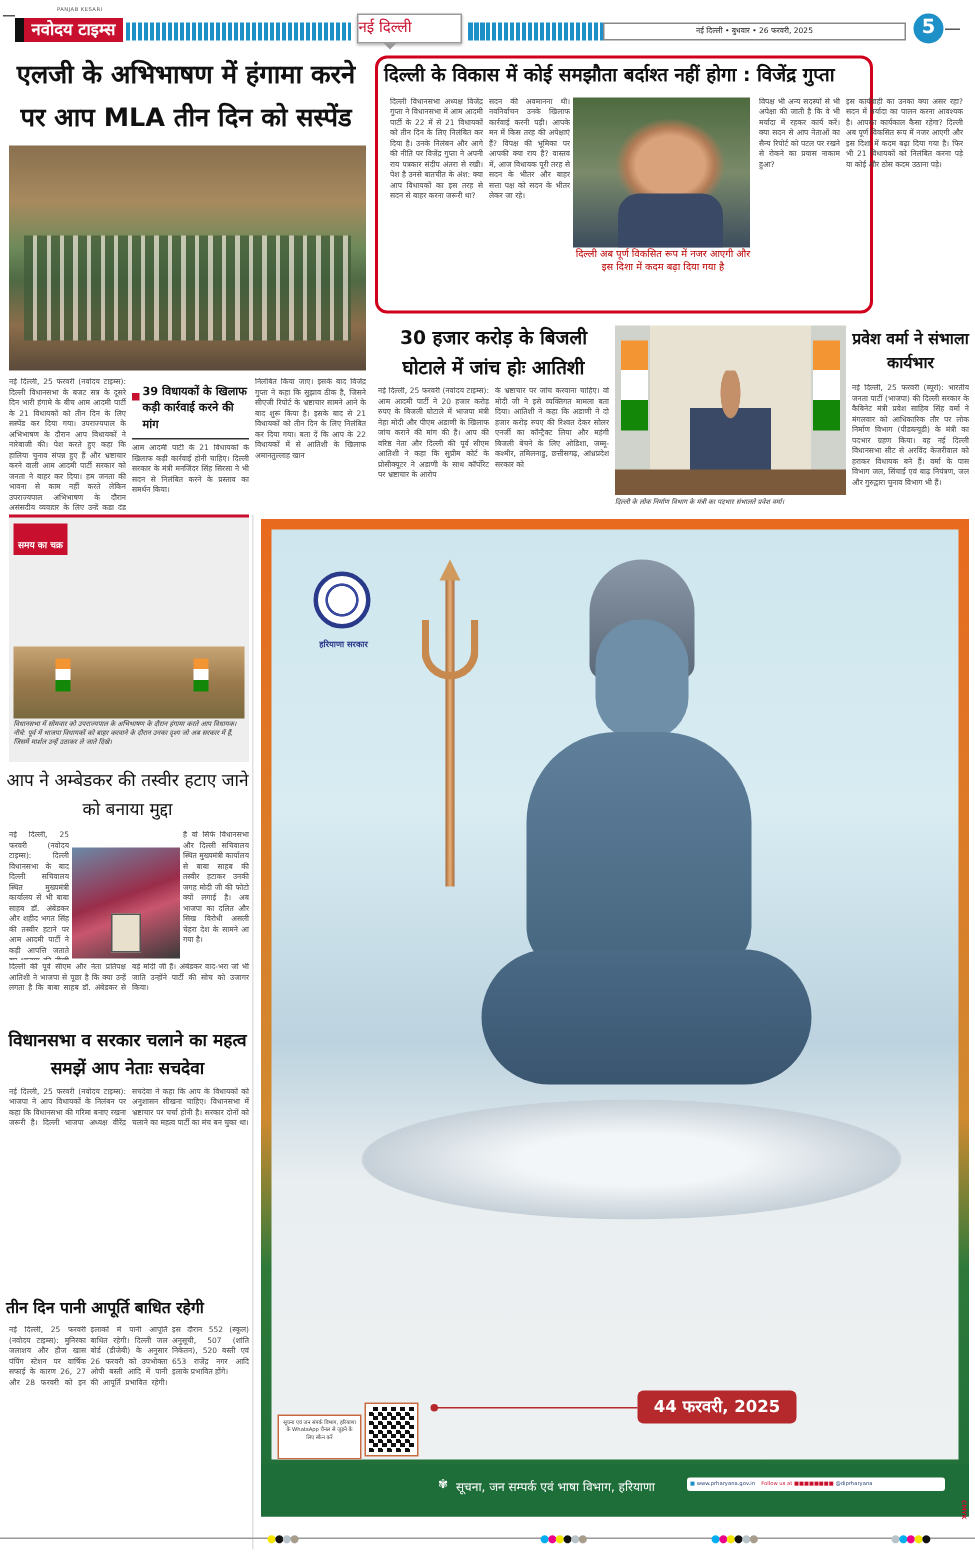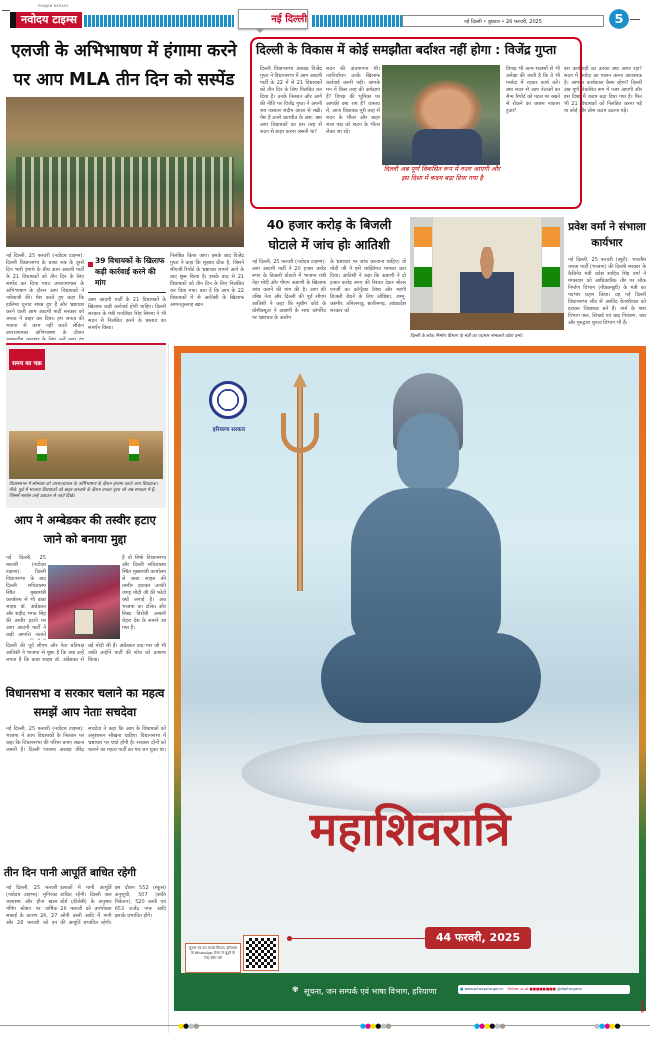--- a/index.html
+++ b/index.html
@@ -14,21 +14,21 @@
 <body>
 
 <div class="abs" style="left:0;top:0;width:650px;height:36px;">
   <div class="abs" style="left:2px;top:10px;width:8px;height:1px;background:#555"></div>
   <div class="abs" style="left:38px;top:4px;font-size:3.5px;color:#555;letter-spacing:.3px">PANJAB KESARI</div>
   <div class="abs" style="left:10px;top:12px;width:72px;height:16px;background:#c8102e;border-left:6px solid #111;">
     <span style="display:block;color:#fff;font-weight:bold;font-size:11px;line-height:16px;text-align:center;">नवोदय टाइम्स</span>
   </div>
   <div class="abs" style="left:84px;top:15px;width:150px;height:12px;background:repeating-linear-gradient(90deg,#1e90c8 0 3px,#fff 3px 4px);"></div>
   <div class="abs" style="left:238px;top:9px;width:70px;height:20px;border:1px solid #999;background:#fff;box-shadow:0 1px 2px #aaa;">
-    <span style="display:block;color:#c8102e;font-weight:bold;font-size:10px;line-height:18px;text-align:right;">नई दिल्ली</span>
+    <span style="display:block;color:#c8102e;font-weight:normal;font-size:10px;line-height:18px;text-align:left;">नई दिल्ली</span>
   </div>
   <div class="abs" style="left:255px;top:28px;width:0;height:0;border-left:5px solid transparent;border-right:5px solid transparent;border-top:5px solid #999;"></div>
   <div class="abs" style="left:312px;top:15px;width:90px;height:12px;background:repeating-linear-gradient(90deg,#1e90c8 0 3px,#fff 3px 4px);"></div>
   <div class="abs" style="left:402px;top:15px;width:202px;height:12px;border:1px solid #888;background:#fff;">
     <span style="display:block;font-size:5px;line-height:10px;text-align:center;color:#222;">नई दिल्ली • बुधवार • 26 फरवरी, 2025</span>
   </div>
   <div class="abs" style="left:609px;top:9px;width:20px;height:20px;border-radius:50%;background:#1e90c8;">
     <span style="display:block;color:#fff;font-weight:bold;font-size:13px;line-height:20px;text-align:center;">5</span>
   </div>
   <div class="abs" style="left:630px;top:19px;width:10px;height:1px;background:#555"></div>
@@ -50,21 +50,21 @@
     <span style="color:#fff;font-size:6px;font-weight:bold;">समय का चक्र</span>
   </div>
   <div class="abs photo" style="left:3px;top:2px;width:154px;height:82px;z-index:-1;background:linear-gradient(135deg,#5b4a3a,#c9b9a0 40%,#e9e3da 55%,#6a5744);"></div>
   <div class="abs photo" style="left:3px;top:86px;width:154px;height:48px;background:linear-gradient(180deg,#c8a574,#9b7a4c 50%,#7a6a40);">
     <div class="abs" style="left:28px;top:8px;width:10px;height:22px;background:linear-gradient(180deg,#f39533 33%,#fff 33% 66%,#138808 66%);"></div>
     <div class="abs" style="left:120px;top:8px;width:10px;height:22px;background:linear-gradient(180deg,#f39533 33%,#fff 33% 66%,#138808 66%);"></div>
   </div>
   <div class="abs cap" style="left:3px;top:136px;width:154px;height:28px;">विधानसभा में सोमवार को उपराज्यपाल के अभिभाषण के दौरान हंगामा करते आप विधायक। नीचे: पूर्व में भाजपा विधायकों को बाहर करवाने के दौरान उनका दृश्य जो अब सरकार में हैं, जिसमें मार्शल उन्हें उठाकर ले जाते दिखे।</div>
 </div>
 
-<div class="abs" style="left:4px;top:511px;width:162px;font-size:11.5px;font-weight:bold;line-height:19px;text-align:center;color:#111;">आप ने अम्बेडकर की तस्वीर हटाए जाने को बनाया मुद्दा</div>
+<div class="abs" style="left:4px;top:511px;width:162px;font-size:11.5px;font-weight:normal;line-height:19px;text-align:center;color:#111;">आप ने अम्बेडकर की तस्वीर हटाए जाने को बनाया मुद्दा</div>
 <div class="abs txt" style="left:6px;top:554px;width:40px;height:86px;">नई दिल्ली, 25 फरवरी (नवोदय टाइम्स): दिल्ली विधानसभा के बाद दिल्ली सचिवालय स्थित मुख्यमंत्री कार्यालय से भी बाबा साहब डॉ. अंबेडकर और शहीद भगत सिंह की तस्वीर हटाने पर आम आदमी पार्टी ने कड़ी आपत्ति जताते हुए भाजपा की तीखी आलोचना की है।</div>
 <div class="abs photo" style="left:48px;top:565px;width:72px;height:74px;background:linear-gradient(160deg,#6b8aa8,#9a2d4a 45%,#c9566e 60%,#3a3a3a);">
   <div class="abs" style="left:26px;top:44px;width:20px;height:26px;background:#e8e0cc;border:1px solid #555"></div>
 </div>
 <div class="abs txt" style="left:122px;top:554px;width:44px;height:86px;">है वो सिर्फ विधानसभा और दिल्ली सचिवालय स्थित मुख्यमंत्री कार्यालय से बाबा साहब की तस्वीर हटाकर उनकी जगह मोदी जी की फोटो क्यों लगाई है। अब भाजपा का दलित और सिख विरोधी असली चेहरा देश के सामने आ गया है।</div>
 <div class="abs txt" style="left:6px;top:642px;width:160px;height:38px;column-count:2;column-gap:4px;">दिल्ली की पूर्व सीएम और नेता प्रतिपक्ष आतिशी ने भाजपा से पूछा है कि क्या उन्हें लगता है कि बाबा साहब डॉ. अंबेडकर से बड़े मोदी जी हैं। अंबेडकर वाद-भरा जो भी जाति उन्होंने पार्टी की सोच को उजागर किया।</div>
 
 <div class="abs" style="left:4px;top:684px;width:162px;font-size:11.5px;font-weight:bold;line-height:19px;text-align:center;color:#111;">विधानसभा व सरकार चलाने का महत्व समझें आप नेताः सचदेवा</div>
 <div class="abs txt" style="left:6px;top:725px;width:160px;height:138px;column-count:2;column-gap:4px;">नई दिल्ली, 25 फरवरी (नवोदय टाइम्स): भाजपा ने आप विधायकों के निलंबन पर कहा कि विधानसभा की गरिमा बनाए रखना जरूरी है। दिल्ली भाजपा अध्यक्ष वीरेंद्र सचदेवा ने कहा कि आप के विधायकों को अनुशासन सीखना चाहिए। विधानसभा में भ्रष्टाचार पर चर्चा होनी है। सरकार दोनों को चलाने का महत्व पार्टी का मंच बन चुका था।</div>
 
@@ -73,26 +73,26 @@
 
 <div class="vline" style="left:168px;top:343px;height:690px;background:#e0e0e0"></div>
 
 <div class="abs" style="left:250px;top:37px;width:332px;height:172px;border:2px solid #d0021b;border-radius:8px;padding-left:24px;">
   <div class="abs" style="left:4px;top:0;width:386px;font-size:12.5px;font-weight:bold;line-height:22px;color:#111;">दिल्ली के विकास में कोई समझौता बर्दाश्त नहीं होगा : विजेंद्र गुप्ता</div>
   <div class="abs txt" style="left:8px;top:26px;width:62px;height:140px;">दिल्ली विधानसभा अध्यक्ष विजेंद्र गुप्ता ने विधानसभा में आम आदमी पार्टी के 22 में से 21 विधायकों को तीन दिन के लिए निलंबित कर दिया है। उनके निलंबन और आगे की नीति पर विजेंद्र गुप्ता ने अपनी राय पत्रकार संदीप अंतरा से रखी। पेश है उनसे बातचीत के अंश: क्या आप विधायकों का इस तरह से सदन से बाहर करना जरूरी था?</div>
   <div class="abs txt" style="left:74px;top:26px;width:54px;height:112px;">सदन की अवमानना थी। नवनिर्वाचन उनके खिलाफ कार्रवाई करनी पड़ी। आपके मन में किस तरह की अपेक्षाएं हैं? विपक्ष की भूमिका पर आपकी क्या राय है? वास्तव में, आज विधायक पूरी तरह से सदन के भीतर और बाहर सत्ता पक्ष को सदन के भीतर लेकर जा रहे।</div>
   <div class="abs photo" style="left:130px;top:26px;width:118px;height:100px;background:radial-gradient(ellipse at 55% 45%,#d9a27a 0 25%,#b07a55 32%,transparent 40%),linear-gradient(180deg,#4e6a3f,#7a8a6a 50%,#3d4d5e);">
     <div class="abs" style="left:30px;top:64px;width:70px;height:36px;background:#3a4a66;border-radius:14px 14px 0 0"></div>
   </div>
-  <div class="abs" style="left:128px;top:126px;width:124px;font-size:6.5px;line-height:9px;color:#b00;text-align:center;font-style:italic;">दिल्ली अब पूर्ण विकसित रूप में नजर आएगी और इस दिशा में कदम बढ़ा दिया गया है</div>
+  <div class="abs" style="left:128px;top:126px;width:124px;font-size:6.5px;line-height:9px;color:#b00;text-align:center;">दिल्ली अब पूर्ण विकसित रूप में नजर आएगी और इस दिशा में कदम बढ़ा दिया गया है</div>
   <div class="abs txt" style="left:254px;top:26px;width:54px;height:140px;">विपक्ष भी अन्य सदस्यों से भी अपेक्षा की जाती है कि वे भी मर्यादा में रहकर कार्य करें। क्या सदन से आप नेताओं का सैन्य रिपोर्ट को पटल पर रखने से रोकने का प्रयास नाकाम हुआ?</div>
   <div class="abs txt" style="left:312px;top:26px;width:78px;height:140px;">इस कार्यवाही का उनका क्या असर रहा? सदन में मर्यादा का पालन करना आवश्यक है। आपका कार्यकाल कैसा रहेगा? दिल्ली अब पूर्ण विकसित रूप में नजर आएगी और इस दिशा में कदम बढ़ा दिया गया है। फिर भी 21 विधायकों को निलंबित करना पड़े या कोई और ठोस कदम उठाना पड़े।</div>
 </div>
 
-<div class="abs" style="left:252px;top:215px;width:154px;font-size:12.5px;font-weight:bold;line-height:20px;text-align:center;color:#111;">40 हजार करोड़ के बिजली घोटाले में जांच होः आतिशी</div>
+<div class="abs" style="left:252px;top:215px;width:154px;font-size:12.5px;font-weight:bold;line-height:20px;text-align:center;color:#111;">30 हजार करोड़ के बिजली घोटाले में जांच होः आतिशी</div>
 <div class="abs txt" style="left:252px;top:258px;width:74px;height:74px;">नई दिल्ली, 25 फरवरी (नवोदय टाइम्स): आम आदमी पार्टी ने 20 हजार करोड़ रुपए के बिजली घोटाले में भाजपा मंत्री नेहा मोदी और पीएम अडाणी के खिलाफ जांच कराने की मांग की है। आप की वरिष्ठ नेता और दिल्ली की पूर्व सीएम आतिशी ने कहा कि सुप्रीम कोर्ट के प्रोसीक्यूटर ने अडाणी के साथ कॉर्पोरेट पर भ्रष्टाचार के आरोप</div>
 <div class="abs txt" style="left:330px;top:258px;width:76px;height:74px;">के भ्रष्टाचार पर जांच करवाना चाहिए। वो मोदी जी ने इसे व्यक्तिगत मामला बता दिया। आतिशी ने कहा कि अडाणी ने दो हजार करोड़ रुपए की रिश्वत देकर सोलर एनर्जी का कॉन्ट्रैक्ट लिया और महंगी बिजली बेचने के लिए ओडिशा, जम्मू-कश्मीर, तमिलनाडु, छत्तीसगढ़, आंध्रप्रदेश सरकार को</div>
 <div class="abs photo" style="left:410px;top:217px;width:154px;height:113px;background:linear-gradient(90deg,#cfd3cc 0 15%,#e8e2d2 15% 85%,#cfd3cc 85%);">
   <div class="abs" style="left:4px;top:10px;width:18px;height:60px;background:linear-gradient(180deg,#f39533 33%,#fff 33% 66%,#138808 66%);"></div>
   <div class="abs" style="left:132px;top:10px;width:18px;height:60px;background:linear-gradient(180deg,#f39533 33%,#fff 33% 66%,#138808 66%);"></div>
   <div class="abs" style="left:50px;top:30px;width:54px;height:83px;background:radial-gradient(ellipse at 50% 18%,#c4906a 0 17%,transparent 18%),linear-gradient(180deg,transparent 30%,#3a4a66 30%);"></div>
   <div class="abs" style="left:0;top:96px;width:154px;height:17px;background:#7a5a3a"></div>
 </div>
 <div class="abs cap" style="left:410px;top:333px;width:160px;">दिल्ली के लोक निर्माण विभाग के मंत्री का पदभार संभालते प्रवेश वर्मा।</div>
 
@@ -111,21 +111,20 @@
 
     <div class="abs" style="left:150px;top:20px;width:220px;height:420px;">
       <div class="abs" style="left:62px;top:0;width:70px;height:80px;border-radius:35px 35px 10px 10px;background:linear-gradient(180deg,#8a98a8,#5a6878);"></div>
       <div class="abs" style="left:66px;top:40px;width:62px;height:80px;border-radius:30px 30px 28px 28px;background:#6f8fa8;"></div>
       <div class="abs" style="left:20px;top:115px;width:150px;height:160px;border-radius:60px 60px 30px 30px;background:linear-gradient(180deg,#5f7f9a,#466680);"></div>
       <div class="abs" style="left:-10px;top:260px;width:220px;height:90px;border-radius:50px;background:linear-gradient(180deg,#4a6a86,#3a5570);"></div>
     </div>
 
     <div class="abs" style="left:60px;top:380px;width:360px;height:80px;border-radius:50%;background:radial-gradient(ellipse,#f3f6f8 30%,#c6d0d8 70%,transparent 72%);"></div>
 
-    <div class="abs" style="left:0;top:448px;width:458px;text-align:center;font-size:46px;font-weight:bold;color:#b5282c;line-height:56px;">महाशिवरात्रि</div>
     <div class="abs" style="left:108px;top:585px;width:136px;height:1px;background:#b5282c;"></div>
     <div class="abs" style="left:106px;top:583px;width:5px;height:5px;border-radius:50%;background:#b5282c;"></div>
     <div class="abs" style="left:244px;top:574px;width:106px;height:22px;background:#b5282c;border-radius:4px;">
       <span style="display:block;color:#fff;font-weight:bold;font-size:11px;line-height:22px;text-align:center;">44 फरवरी, 2025</span>
     </div>
 
     <div class="abs" style="left:4px;top:590px;width:56px;height:30px;background:#fff;border:1px solid #c86a40;">
       <span style="display:block;font-size:3.5px;line-height:5px;padding:2px;text-align:center;color:#333;">सूचना एवं जन संपर्क विभाग, हरियाणा के WhatsApp चैनल से जुड़ने के लिए स्कैन करें</span>
     </div>
     <div class="abs" style="left:62px;top:582px;width:36px;height:36px;background:#fff;border:1px solid #c86a40;padding:2px;">

